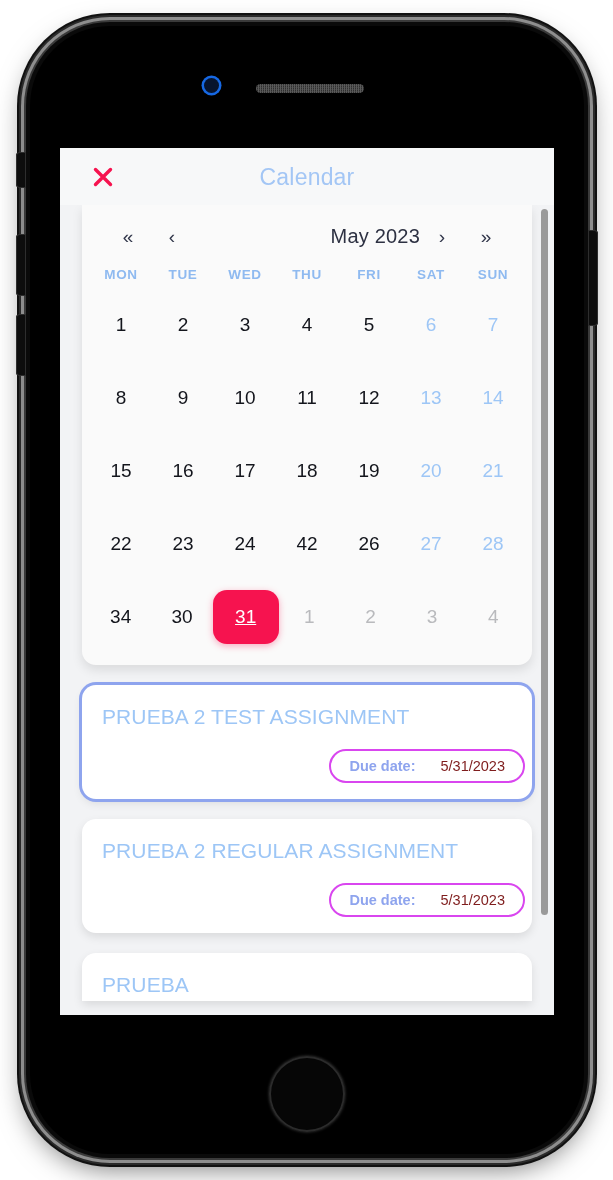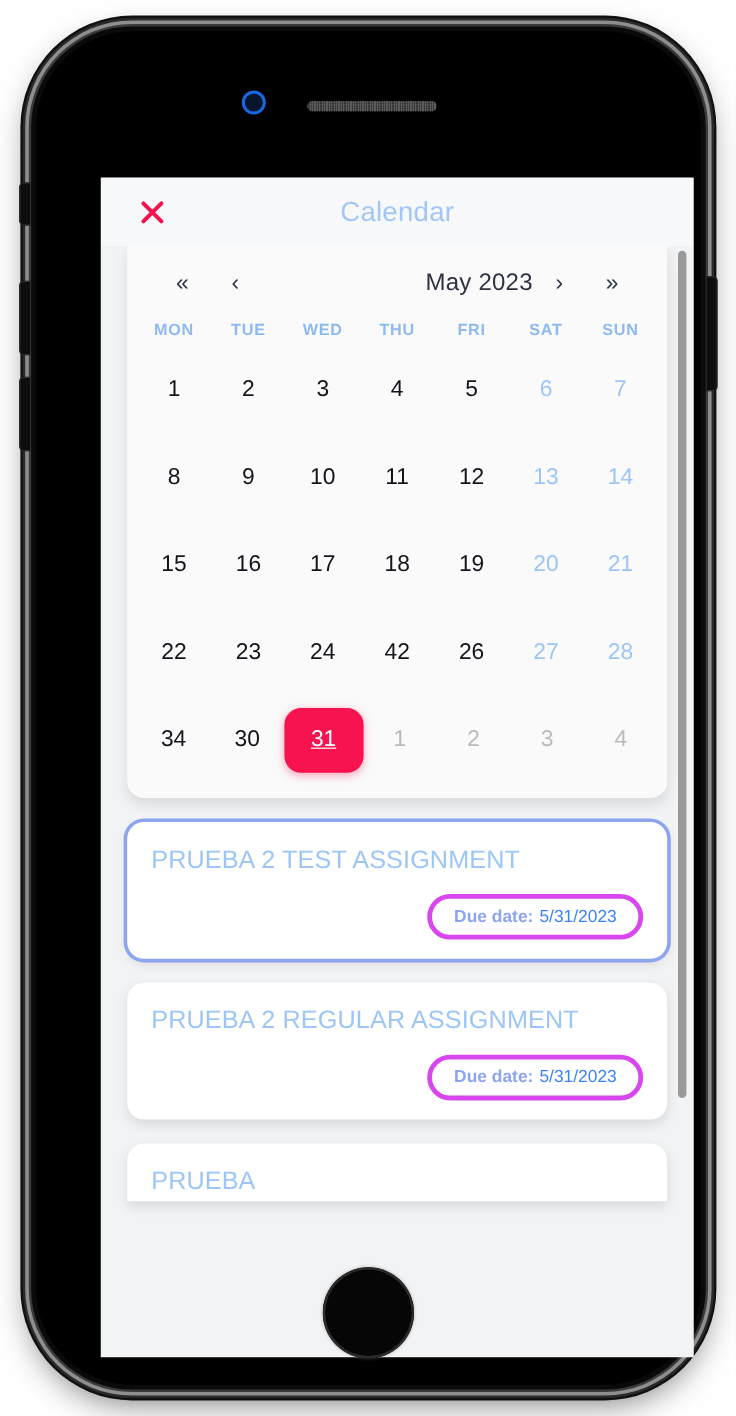--- a/index.html
+++ b/index.html
@@ -77,24 +77,23 @@
     background: #060606;
     box-shadow: inset 0 0 0 2px #2b2b2b, 0 0 3px rgba(120,120,120,.55);
   }
 
   
   #screen {
     position: absolute;
     left: 34px;
     top: 126px;
     width: 494px;
-    height: 983px;
+    height: 867px;
     background: #f2f3f5;
     overflow: hidden;
-    margin-left: 24px;
   }
 
   
   #app-header {
     position: relative;
     height: 57px;
     background: #f7f8f9;
   }
   #close-button {
     position: absolute;
@@ -226,38 +225,38 @@
     box-shadow: 0 0 0 3px #8ea4ee, 0 4px 10px rgba(0,0,0,.10);
   }
   .assignment-title {
     font-size: 21px;
     color: #9dc6f6;
     letter-spacing: .1px;
     line-height: 1.15;
   }
   .due-pill {
     position: absolute;
-    right: 20px;
+    right: 7px;
     bottom: 16px;
-    border: 4px solid #d946ef;
+    border: 2px solid #d946ef;
     border-radius: 999px;
     padding: 7px 18px;
     display: flex;
     align-items: baseline;
-    gap: 5px;
+    gap: 25px;
     white-space: nowrap;
   }
   .due-label {
     font-size: 14.5px;
     font-weight: 700;
     color: #8ea4ee;
   }
   .due-value {
     font-size: 14.5px;
-    color: #3b82f6;
+    color: #7f1d1d;
   }
   .assignment-card.truncated {
     min-height: 48px;
     padding-bottom: 0;
     border-radius: 14px 14px 0 0;
   }
 
   
   #scrollbar-track {
     position: absolute;

